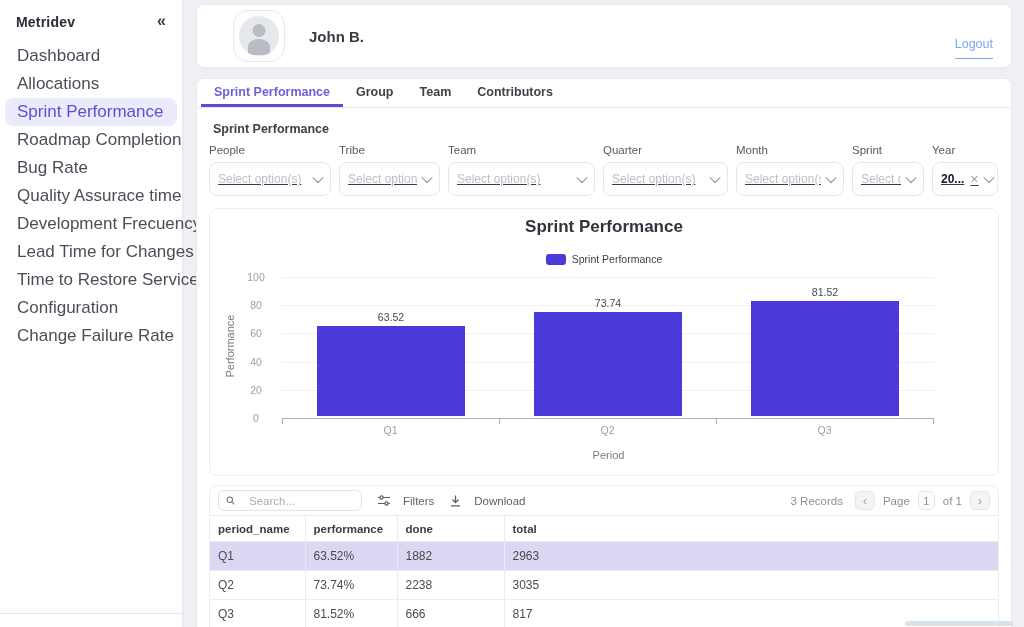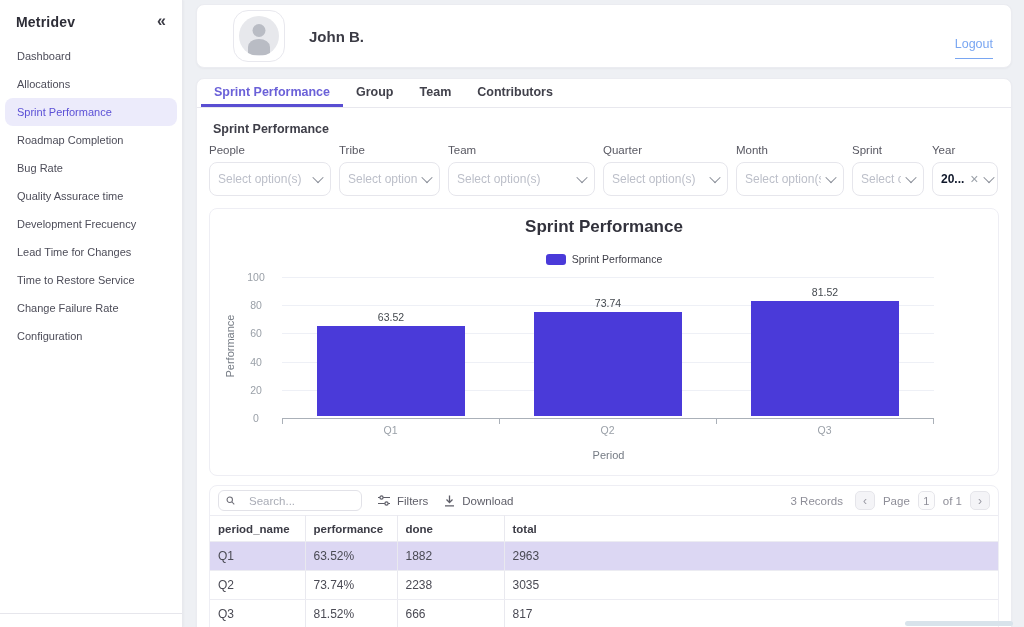--- a/index.html
+++ b/index.html
@@ -5,21 +5,21 @@
   * { margin:0; padding:0; box-sizing:border-box; }
   html,body { width:1024px; height:627px; overflow:hidden; }
   body { background:#eef0f4; font-family:"Liberation Sans", sans-serif; position:relative; color:#3b3b45; }
 
   
   .sidebar { position:absolute; left:0; top:0; width:183px; height:627px; background:#fff; border-right:1px solid #e8e9ee; box-shadow:1px 0 2px rgba(0,0,0,.03); }
   .brand-row { display:flex; align-items:flex-end; justify-content:space-between; padding:12px 16px 4px 16px; }
   .brand { font-weight:bold; font-size:14px; color:#2c2c36; letter-spacing:.2px; }
   .collapse { font-size:16px; color:#3a3a44; cursor:pointer; font-weight:bold; }
   .nav { margin-top:8px; }
-  .nav-item { height:28px; display:flex; align-items:center; padding:0 12px; margin:0 5px; font-size:11px; color:#4d4d59; border-radius:8px; cursor:pointer; white-space:nowrap; }
+  .nav-item { height:28px; display:flex; align-items:center; padding:0 12px; margin:0 5px; font-size:17px; color:#4d4d59; border-radius:8px; cursor:pointer; white-space:nowrap; }
   .nav-item.active { background:#ecebfb; color:#5b50d6; }
   .sidebar-footer-divider { position:absolute; left:0; top:613px; width:100%; height:1px; background:#e6e6ec; }
 
   
   .main { position:absolute; left:196px; top:0; width:816px; }
   .card { background:#fff; border:1px solid #ebecf1; border-radius:8px; box-shadow:0 1px 2px rgba(40,40,60,.04); }
 
   
   .header-card { margin-top:4px; height:64px; display:flex; align-items:center; padding:0 16px; position:relative; }
   .avatar { width:52px; height:52px; margin-left:20px; border:1px solid #e8e8ee; border-radius:15px; background:#fff; display:flex; align-items:center; justify-content:center; }
@@ -33,21 +33,21 @@
   .main-card { margin-top:10px; height:562px; border-radius:8px; overflow:hidden; }
   .tabs { display:flex; align-items:stretch; height:29px; border-bottom:1px solid #e8e8ee; padding-left:4px; }
   .tab { display:flex; align-items:center; padding:0 13px; font-size:12.5px; font-weight:bold; color:#41414b; cursor:pointer; border-bottom:3px solid transparent; }
   .tab.active { color:#6b61d8; border-bottom-color:#594ed2; }
 
   .section-title { margin:14px 16px 0 16px; font-size:12.5px; font-weight:bold; color:#3e3e48; }
 
   
   .filters-row { display:flex; gap:8px; padding:8px 8px 0 12px; }
   .filter-label { font-size:11.5px; color:#585862; margin-bottom:6px; }
-  .select { height:26px; border:1px solid #e6e6ec; border-radius:8px; display:flex; align-items:center; padding:16px 8px; cursor:pointer; overflow:hidden; background:#fff; }
+  .select { height:26px; border:1px solid #e6e6ec; border-radius:8px; display:flex; align-items:center; padding:16px 8px; cursor:pointer; overflow:hidden; background:#fff;text-decoration:underline; }
   .select .ph { font-size:12px; color:#bcbfc9; white-space:nowrap; overflow:hidden; flex:1; }
   .select .val { font-size:12px; color:#0f172a; font-weight:bold; white-space:nowrap; }
   .chev { width:8px; height:8px; border-right:1.5px solid #868b95; border-bottom:1.5px solid #868b95; transform:rotate(45deg) translate(-1px,-1px); flex:none; margin-left:6px; }
   .clear-x { font-size:14px; color:#9aa0a8; margin-left:6px; flex:none; line-height:1; }
   .f0{width:122px}.f1{width:101px}.f2{width:147px}.f3{width:125px}.f4{width:108px}.f5{width:72px}.f6{width:66px}
 
   
   .chart-box { position:relative; margin:12px 12px 0 12px; height:268px; border:1px solid #eeeef4; border-radius:8px; background:#fff; }
   .chart-title { position:absolute; top:8px; left:0; width:100%; text-align:center; font-size:17px; font-weight:bold; color:#32323c; }
   .legend { position:absolute; top:44px; left:0; width:100%; display:flex; justify-content:center; align-items:center; gap:6px; }
@@ -64,21 +64,21 @@
   .bar-value { font-size:10.5px; color:#44494f; margin-bottom:3px; }
   .bar { width:100%; }
   .bg0{left:107px}.bg1{left:324px}.bg2{left:541px}
 
   
   .table-box { margin:9px 12px 0 12px; border:1px solid #eeeef4; border-radius:8px; background:#fff; overflow:hidden; }
   .toolbar { height:29px; display:flex; align-items:center; padding:0 8px; gap:16px; }
   .search { width:144px; height:21px; border:1px solid #e2e2e8; border-radius:6px; display:flex; align-items:center; padding:0 7px; gap:14px; }
   .search input { border:none; outline:none; width:100%; font-size:11.5px; color:#5e5e68; font-family:inherit; }
   .search input::placeholder { color:#a9acb6; }
-  .tool-btn { display:flex; align-items:center; gap:7px; font-size:11.5px; color:#5e5e68; cursor:pointer; }
+  .tool-btn { display:flex; align-items:center; gap:13px; font-size:11.5px; color:#5e5e68; cursor:pointer; }
   .toolbar-right { margin-left:auto; display:flex; align-items:center; gap:8px; }
   .records { font-size:11.5px; color:#8e8e98; margin-right:4px; }
   .pag-btn { width:20px; height:19px; border:1px solid #e5e5ea; background:#f4f4f7; border-radius:5px; color:#9a9aa4; font-size:12px; display:flex; align-items:center; justify-content:center; cursor:pointer; }
   .page-word, .of-word { font-size:11.5px; color:#8e8e98; }
   .page-input { width:17px; height:19px; border:1px solid #e5e5ea; background:#fbfbfc; border-radius:5px; text-align:center; font-size:11px; color:#8e8e98; font-family:inherit; outline:none; }
 
   table { width:100%; border-collapse:collapse; table-layout:fixed; }
   col.c0{width:95px} col.c1{width:92px} col.c2{width:107px}
   th { text-align:left; font-size:11.5px; color:#3c3c46; font-weight:bold; padding:6px 8px; border-top:1px solid #ececf2; border-bottom:1px solid #ececf2; border-right:1px solid #e9e9ef; height:26px; }
   th:last-child { border-right:none;margin-left:30px; }
@@ -102,22 +102,22 @@
   <div class="nav">
     <div class="nav-item">Dashboard</div>
     <div class="nav-item">Allocations</div>
     <div class="nav-item active">Sprint Performance</div>
     <div class="nav-item">Roadmap Completion</div>
     <div class="nav-item">Bug Rate</div>
     <div class="nav-item">Quality Assurace time</div>
     <div class="nav-item">Development Frecuency</div>
     <div class="nav-item">Lead Time for Changes</div>
     <div class="nav-item">Time to Restore Service</div>
+    <div class="nav-item">Configuration</div>
     <div class="nav-item">Change Failure Rate</div>
-    <div class="nav-item">Configuration</div>
   </div>
   <div class="sidebar-footer-divider"></div>
 </div>
 
 <div class="main">
 
   <div class="card header-card">
     <div class="avatar">
       <div class="avatar-circle">
         <div class="avatar-head"></div>

